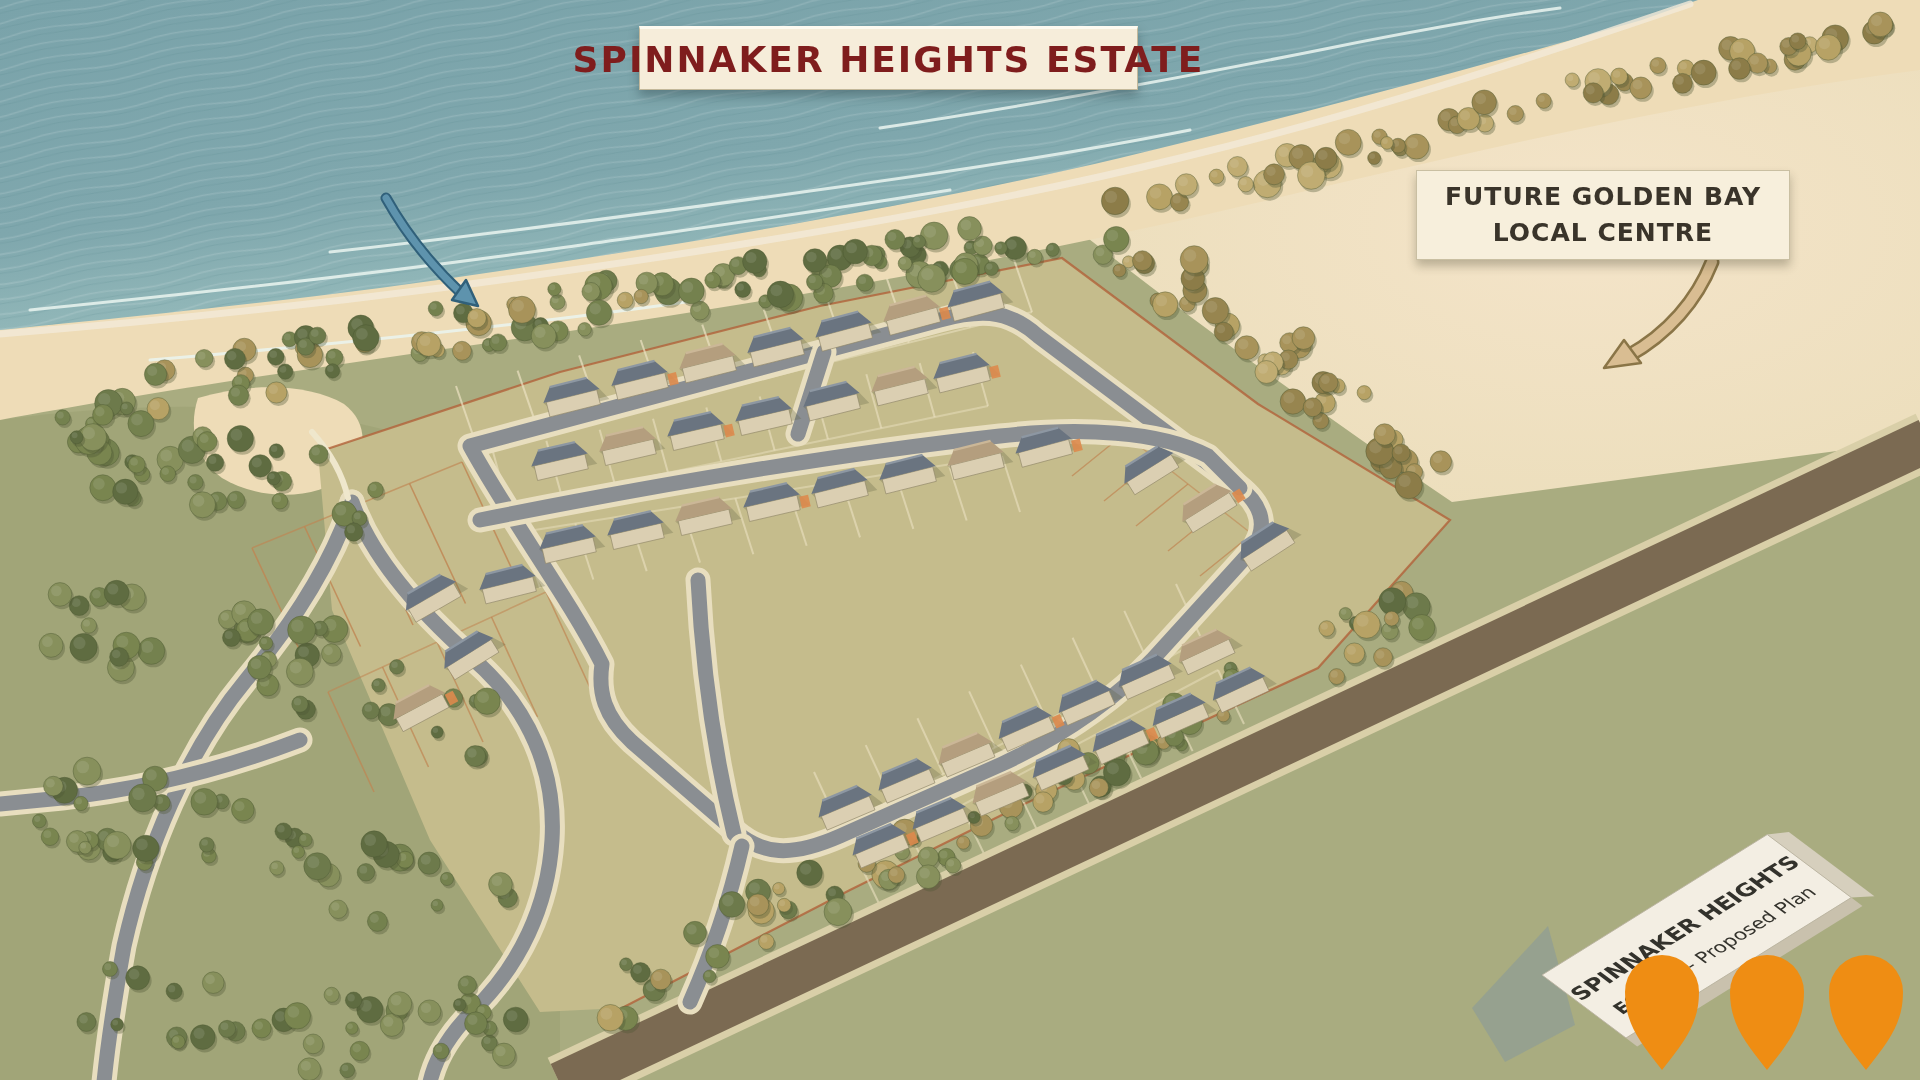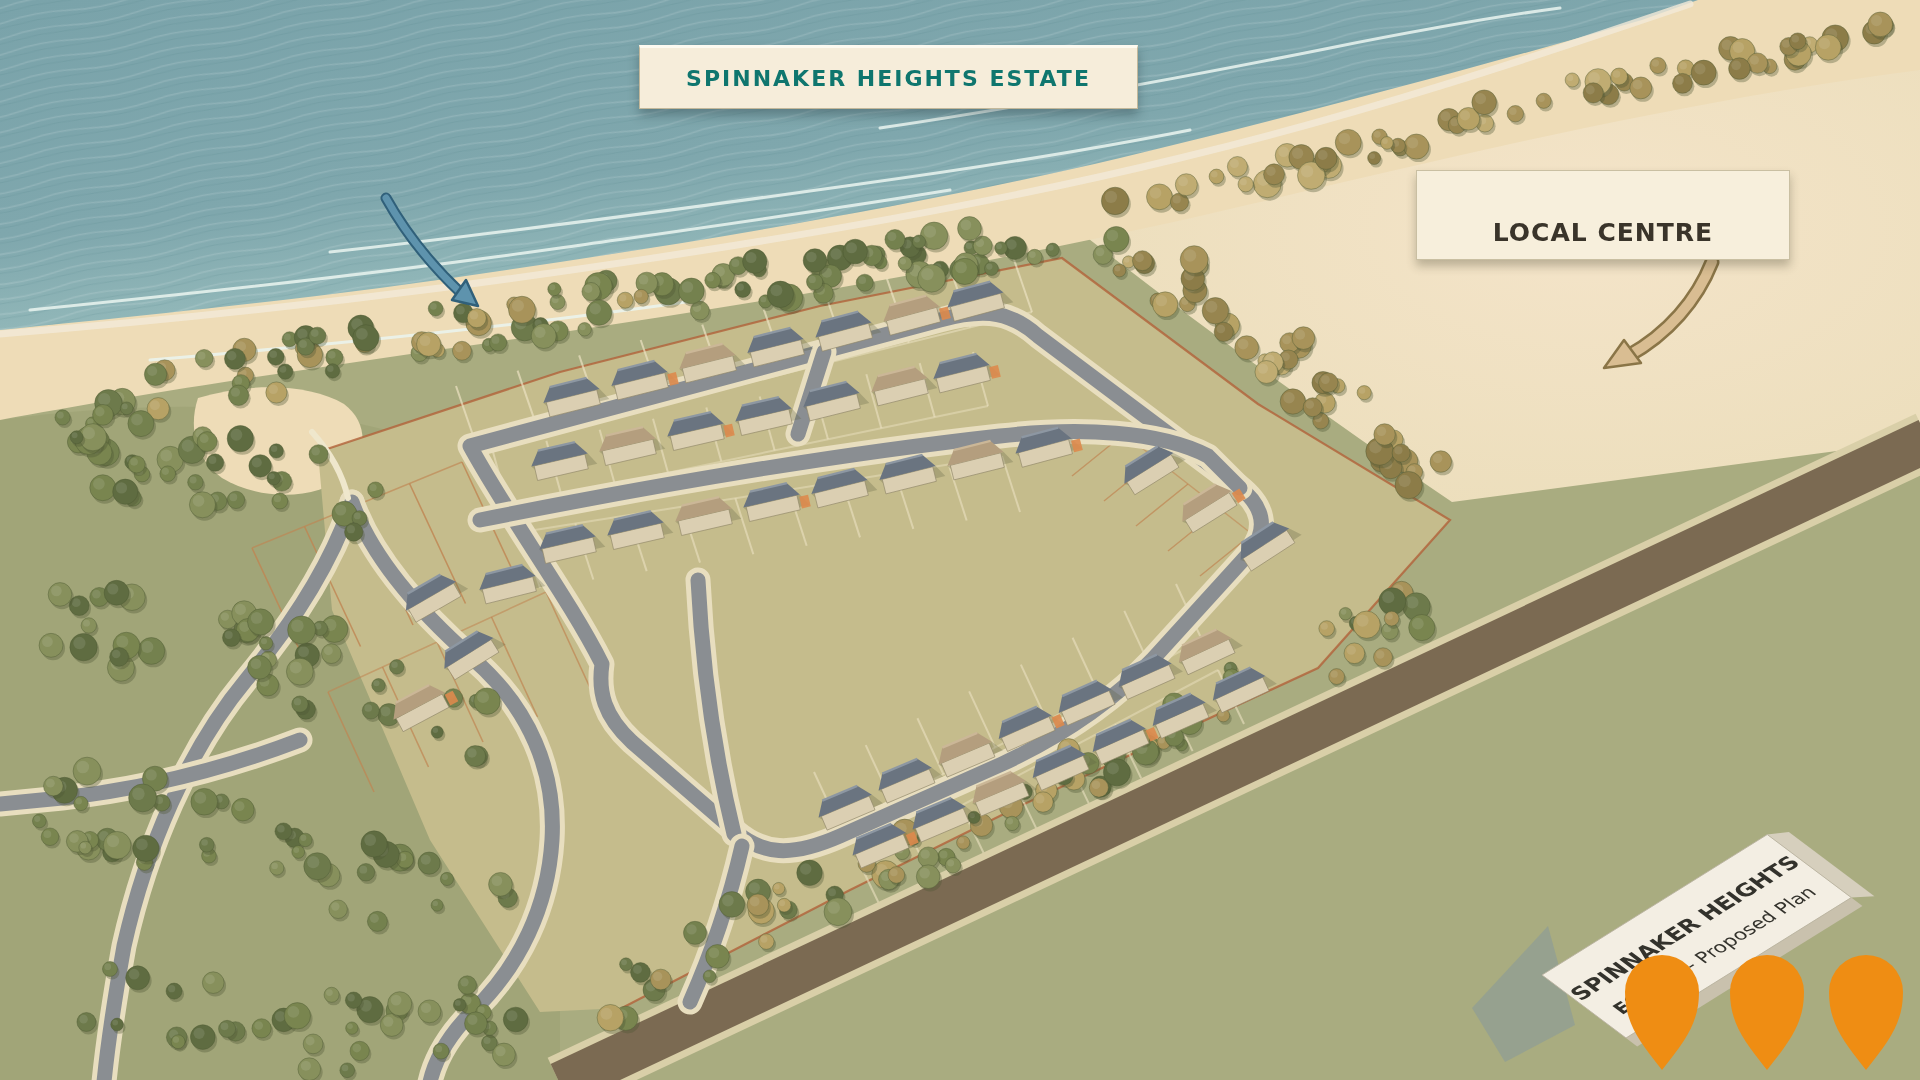--- a/index.html
+++ b/index.html
@@ -17,24 +17,24 @@
   .foam{stroke:#eaf4f0;stroke-width:3;fill:none;opacity:.85;stroke-linecap:round;}
   .boundary{stroke:#b2613a;stroke-width:2.2;fill:none;opacity:.8;}
   .road-gray-casing{stroke:#e8debf;stroke-width:25;fill:none;stroke-linecap:round;stroke-linejoin:round;}
   .road-gray{stroke:#8a8e92;stroke-width:15;fill:none;stroke-linecap:round;stroke-linejoin:round;}
   .road-brown-casing{stroke:#d9cfa8;stroke-width:58;fill:none;}
   .road-brown{stroke:#7b6a52;stroke-width:44;fill:none;}
   .road-white{stroke:#efe7cc;stroke-width:6;fill:none;stroke-linecap:round;}
   
   .map-label{position:absolute;display:flex;align-items:center;justify-content:center;
      text-align:center;font-weight:700;white-space:nowrap;}
-  #banner{left:639px;top:45px;width:497px;height:60px;background:#f6edda;
+  #banner{left:639px;top:26px;width:497px;height:60px;background:#f6edda;
      border:1px solid #c3b89a;border-top:3px solid #fdfaf0;
      box-shadow:0 6px 10px rgba(30,50,55,.35);
-     font-size:22px;letter-spacing:2px;color:#0f766e;}
+     font-size:36px;letter-spacing:2px;color:#7f1d1d;}
   #ocean-label{left:299px;top:142px;width:212px;height:53px;background:#eef5f7;
      border:1px solid #c8d4d8;box-shadow:0 5px 8px rgba(30,50,60,.30);
      font-size:25px;letter-spacing:2px;color:#1c2b3a;}
   #future-label{left:1416px;top:170px;width:372px;height:88px;background:#f7efdc;
      border:1px solid #c9bfa2;box-shadow:0 6px 9px rgba(60,55,35,.30);
      font-size:25px;letter-spacing:1px;color:#3a342a;white-space:normal;line-height:1.45;}
   .sign-text{font-weight:700;fill:#33322c;text-anchor:middle;}
 </style>
 </head>
 <body>
@@ -1833,17 +1833,17 @@
                A37,37 0 1 1 1903,992
                C1903,1022 1890,1040 1866,1070 Z" fill="#ef8d13"></path>
       </g>
   </svg>
 
   <div id="banner" class="map-label">SPINNAKER HEIGHTS ESTATE</div>
 
 
   <div id="future-label" class="map-label">
     <div>
-      <br>
+      <span>FUTURE GOLDEN BAY</span><br>
       <span>LOCAL CENTRE</span>
     </div>
   </div>
 </div>
 
 </body></html>

